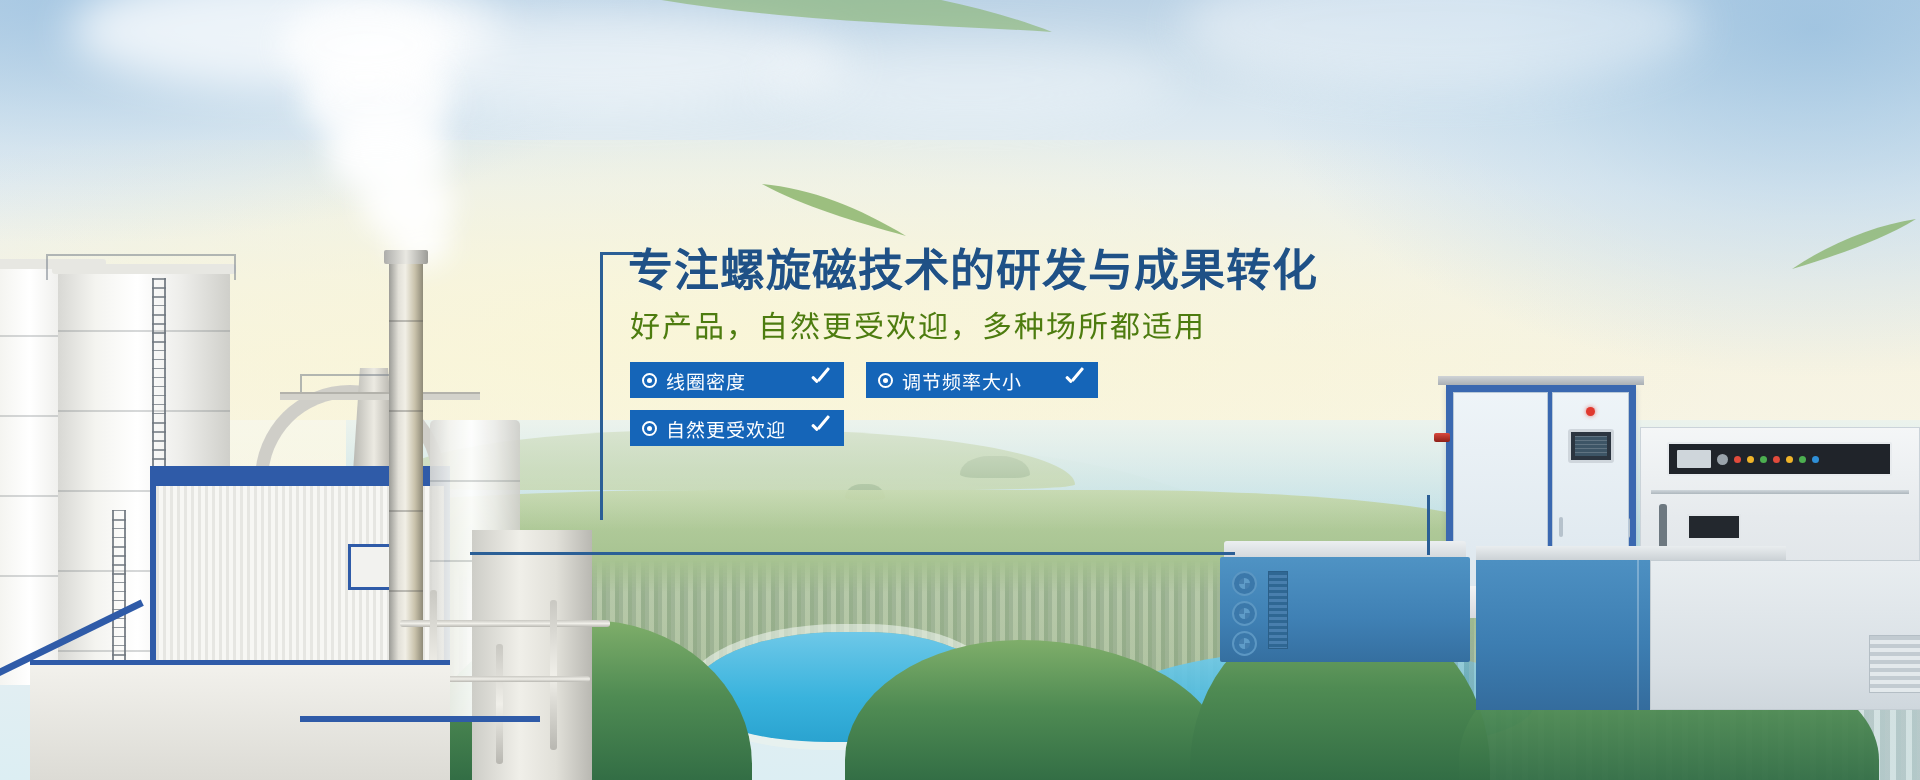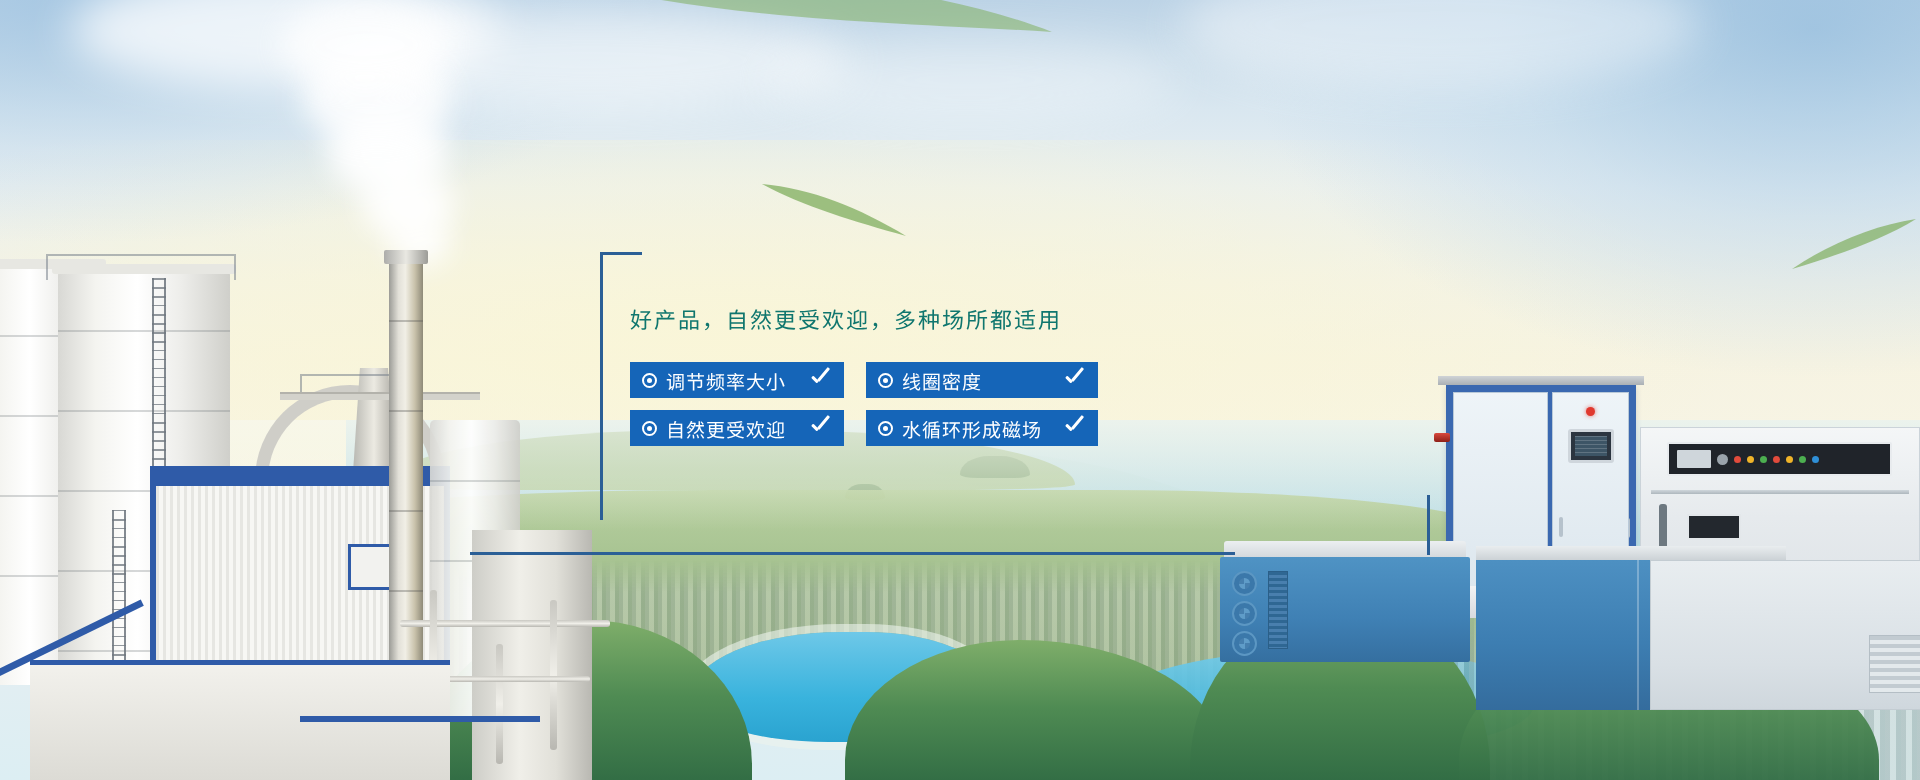--- a/index.html
+++ b/index.html
@@ -368,21 +368,21 @@
 
   .headline{
     position:absolute; left:28px; top:-18px;
     font-size:45px; font-weight:700; letter-spacing:1px;
     color:#1f5186; white-space:nowrap;
     font-family:"Liberation Sans","DejaVu Sans",sans-serif;
     text-shadow:0 1px 0 rgba(255,255,255,.5);
   }
   .subhead{
     position:absolute; left:30px; top:50px;
-    font-size:22px; letter-spacing:2px; color:#0f766e; white-space:nowrap;
+    font-size:30px; letter-spacing:2px; color:#4d7c0f; white-space:nowrap;
   }
 
   .pills{
     position:absolute; left:30px; top:110px;
     display:grid;
     grid-template-columns:214px 232px;
     grid-auto-rows:36px;
     gap:12px 22px;
   }
   .pill{
@@ -590,45 +590,41 @@
     </div>
   </div>
 
   <div class="content">
 
     <div class="bracket-tl"></div>
     <div class="bracket-v"></div>
     <div class="bracket-b"></div>
     <div class="bracket-br"></div>
 
+    <h1 class="headline">专注螺旋磁技术的研发与成果转化</h1>
 
     <p class="subhead">好产品，自然更受欢迎，多种场所都适用</p>
 
     <div class="pills">
+
+      <div class="pill">
+        <span class="radio"></span>
+        <span class="lbl">线圈密度</span>
+        <span class="tick"></span>
+      </div>
 
       <div class="pill">
         <span class="radio"></span>
         <span class="lbl">调节频率大小</span>
         <span class="tick"></span>
       </div>
 
       <div class="pill">
         <span class="radio"></span>
-        <span class="lbl">线圈密度</span>
-        <span class="tick"></span>
-      </div>
-
-      <div class="pill">
-        <span class="radio"></span>
         <span class="lbl">自然更受欢迎</span>
         <span class="tick"></span>
       </div>
 
-      <div class="pill">
-        <span class="radio"></span>
-        <span class="lbl">水循环形成磁场</span>
-        <span class="tick"></span>
-      </div>
 
     </div>
   </div>
 
 </div>
 
 </body></html>

